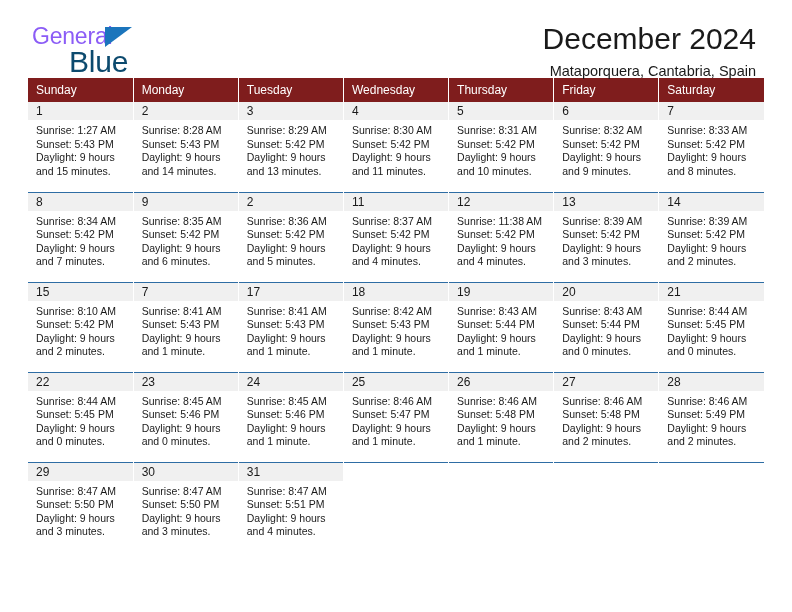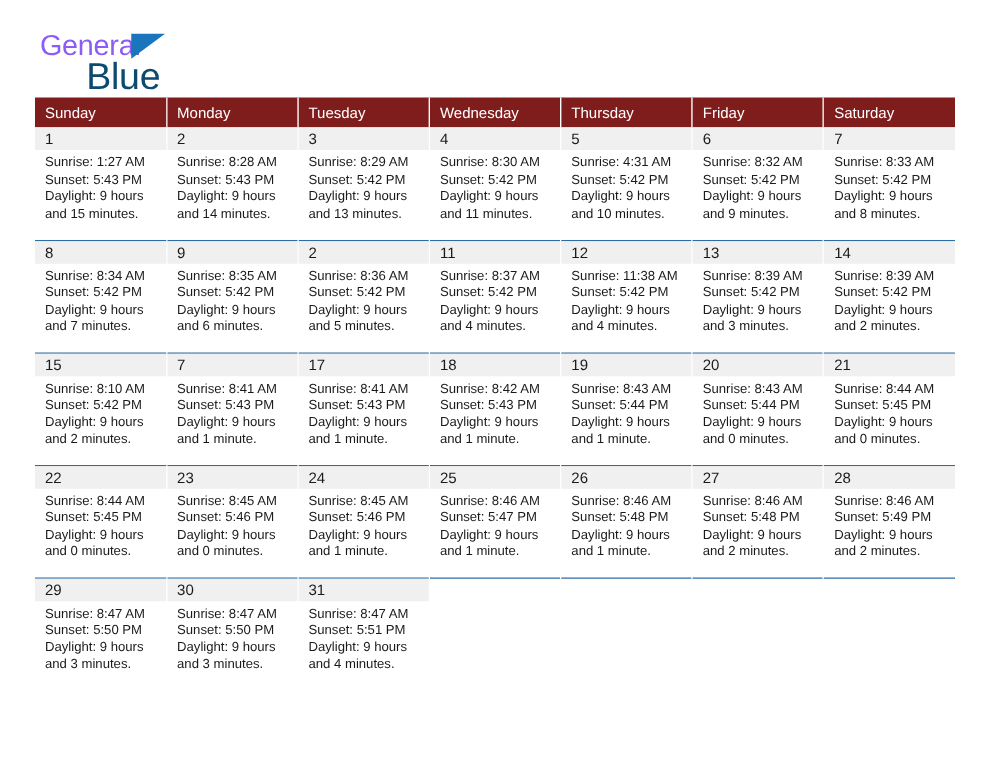--- a/index.html
+++ b/index.html
@@ -148,20 +148,24 @@
 <div class="page">
 
   <div class="header">
 
     <div class="brand">
       <span class="brand-general">General</span>
       <span class="brand-triangle"></span>
       <span class="brand-blue">Blue</span>
     </div>
 
+    <div class="titles">
+      <div class="cal-title">December 2024</div>
+      <div class="cal-subtitle">Mataporquera, Cantabria, Spain</div>
+    </div>
 
   </div>
 
   <table class="calendar">
     <thead>
       <tr>
         <th>Sunday</th>
         <th>Monday</th>
         <th>Tuesday</th>
         <th>Wednesday</th>
@@ -213,21 +217,21 @@
                 <div>Sunset: 5:42 PM</div>
                 <div>Daylight: 9 hours</div>
                 <div>and 11 minutes.</div>
               </div>
             </div>
           </td>
           <td>
             <div class="cell-inner">
               <div class="daynum-band">5</div>
               <div class="cell-body">
-                <div>Sunrise: 4:31 AM</div>
+                <div>Sunrise: 8:31 AM</div>
                 <div>Sunset: 5:42 PM</div>
                 <div>Daylight: 9 hours</div>
                 <div>and 10 minutes.</div>
               </div>
             </div>
           </td>
           <td>
             <div class="cell-inner">
               <div class="daynum-band">6</div>
               <div class="cell-body">

